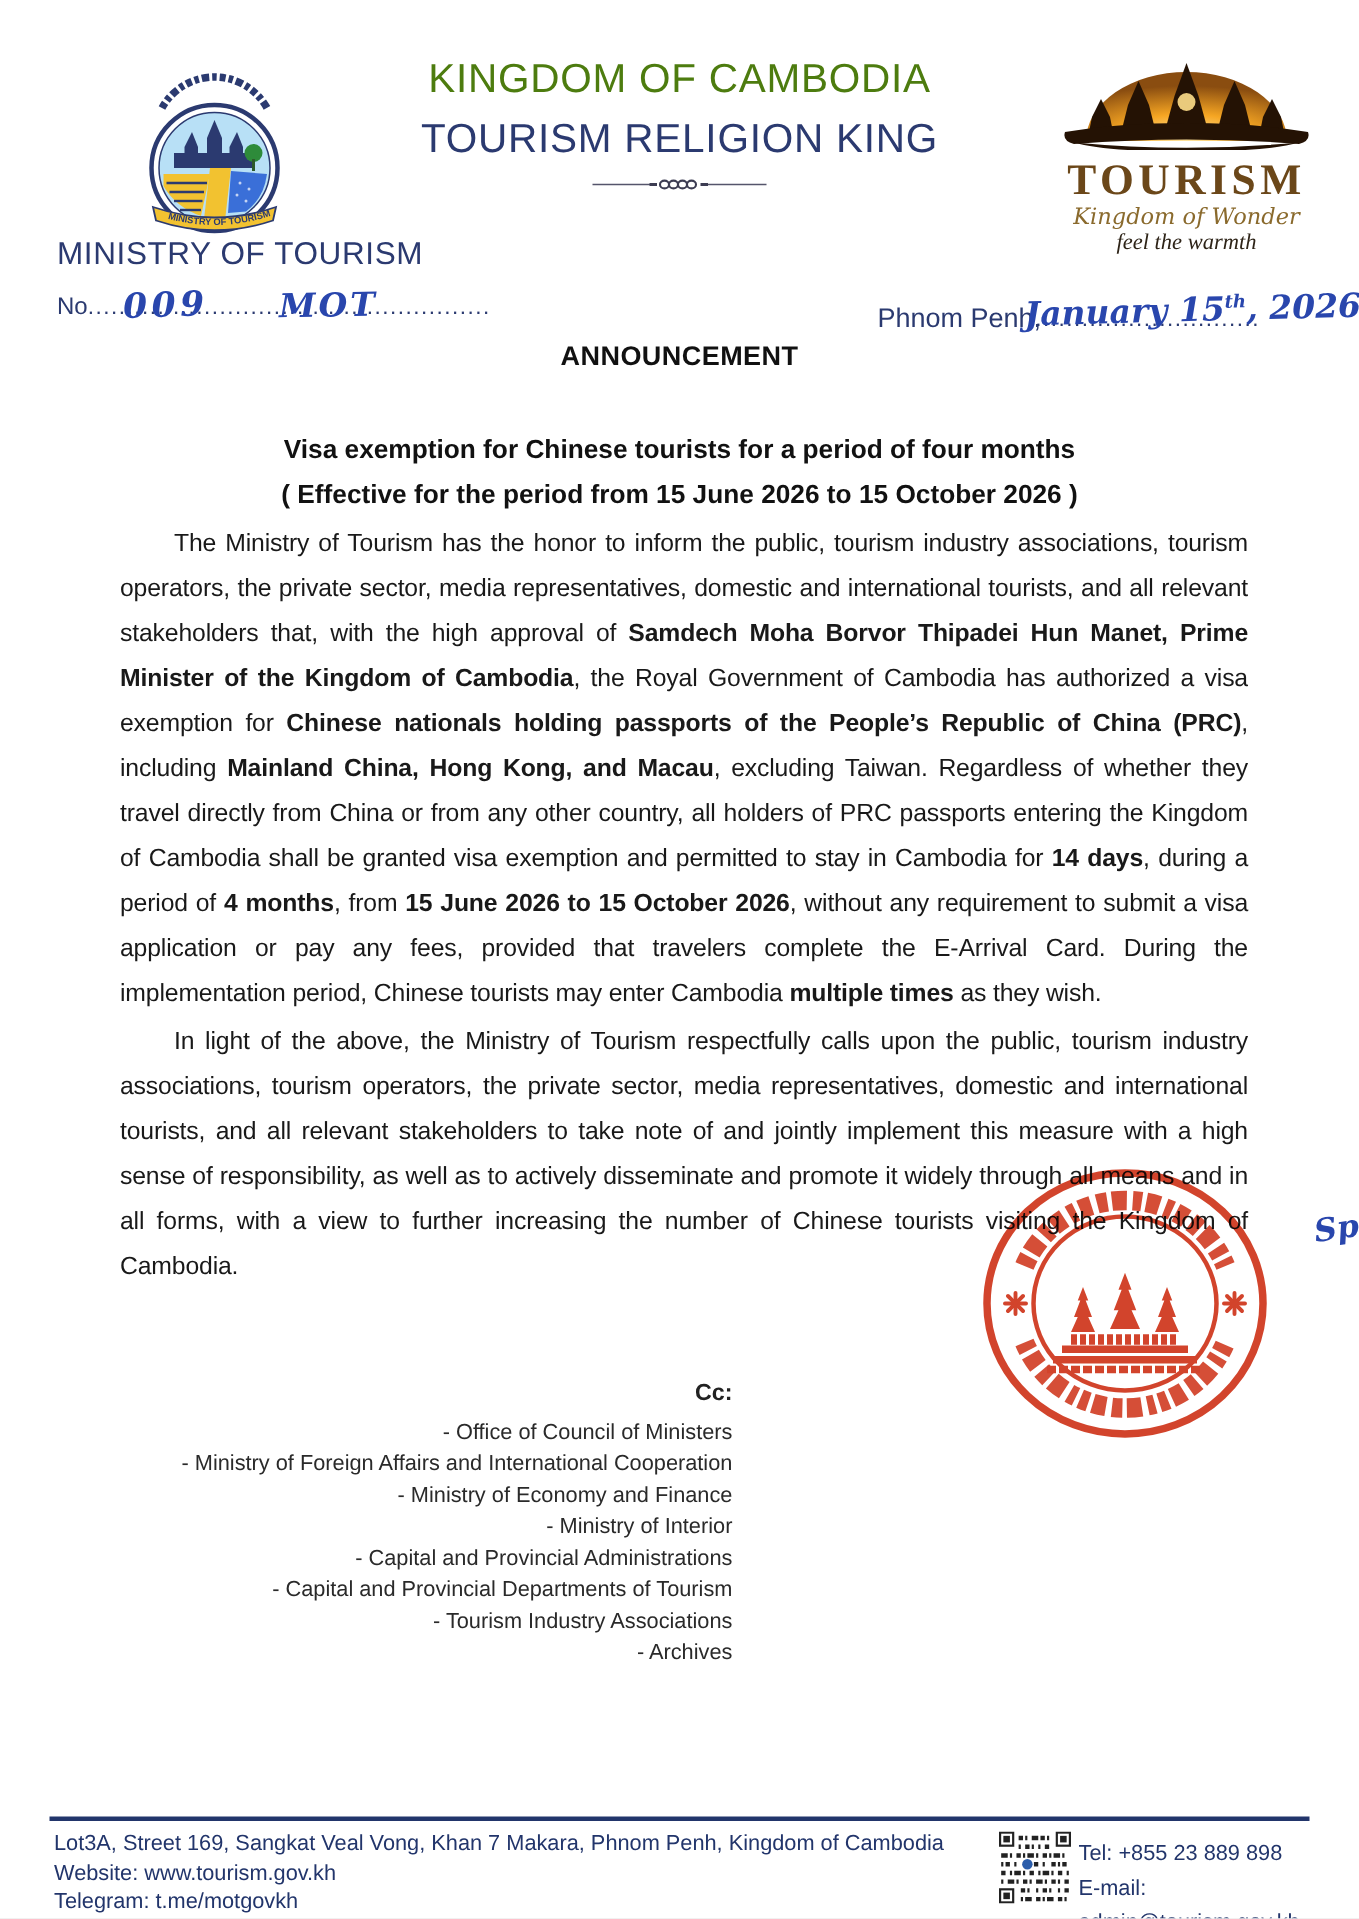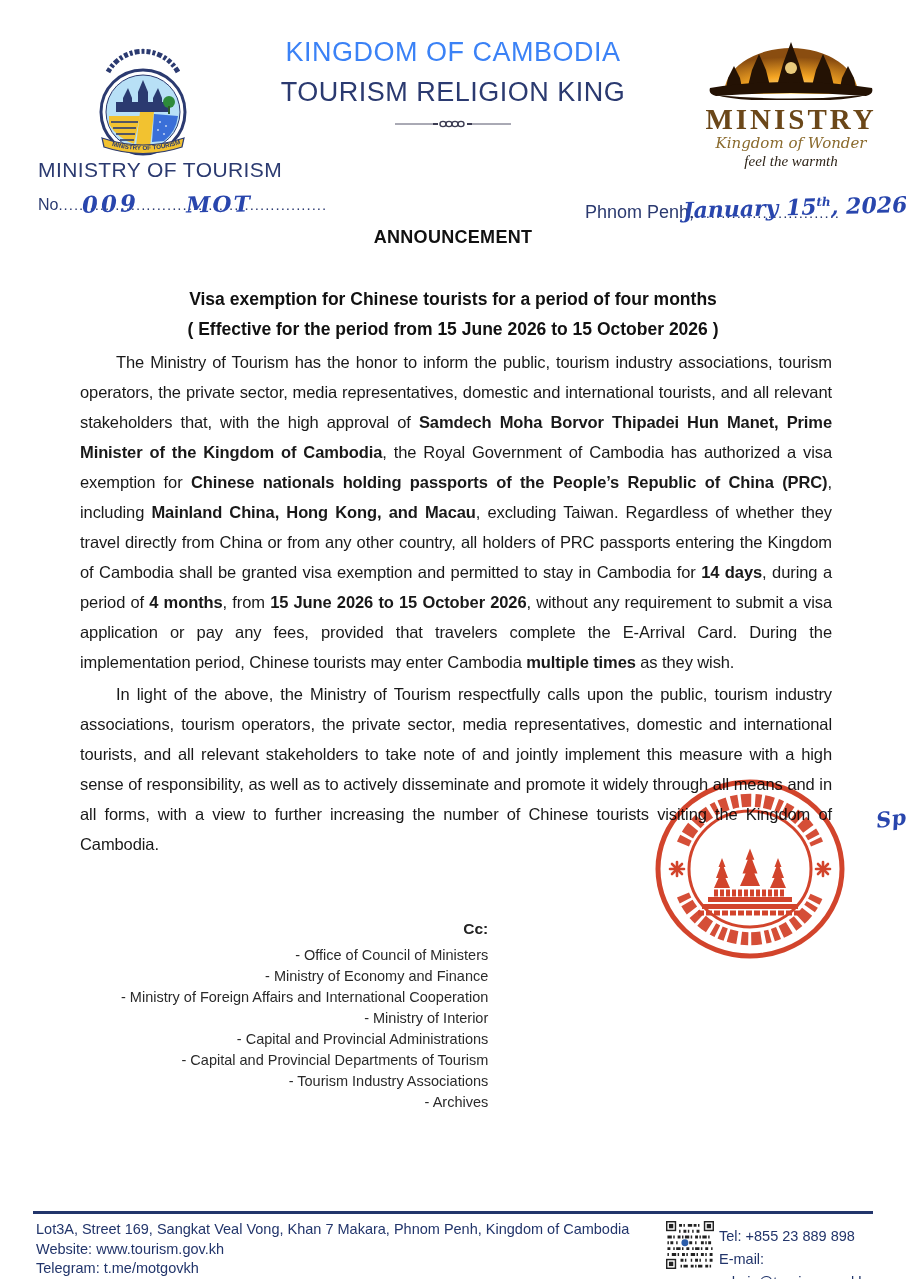--- a/index.html
+++ b/index.html
@@ -3,21 +3,21 @@
 <meta charset="utf-8">
 <style>
   html,body{margin:0;padding:0;background:#e8e8e8;}
   .page{
     position:relative;width:906px;height:1279px;background:#ffffff;
     margin:0 auto;overflow:hidden;
     font-family:"Liberation Sans",sans-serif;color:#1c1c1c;
   }
   
   .center-titles{position:absolute;left:0;top:32px;width:100%;text-align:center;}
-  .kingdom-title{font-size:27px;color:#3b82f6;letter-spacing:.5px;line-height:40px;}
+  .kingdom-title{font-size:27px;color:#4d7c0f;letter-spacing:.5px;line-height:40px;}
   .motto-title{font-size:27px;color:#2b3a70;letter-spacing:.5px;line-height:40px;}
   .divider-wrap{position:absolute;left:0;top:116px;width:100%;text-align:center;}
   .mot-logo{position:absolute;left:92px;top:46px;}
   .cam-logo{position:absolute;left:686px;top:38px;width:210px;text-align:center;}
   .cam-word{font-family:"Liberation Serif",serif;font-size:29px;font-weight:700;color:#6b4719;letter-spacing:3px;line-height:30px;}
   .cam-tag1{font-family:"DejaVu Serif",serif;font-style:italic;font-size:15px;color:#8a6a2d;line-height:18px;}
   .cam-tag2{font-family:"Liberation Serif",serif;font-style:italic;font-size:15px;color:#2e2418;line-height:19px;}
   .ministry-label{position:absolute;left:38px;top:158px;font-size:21px;color:#2b3a70;letter-spacing:.4px;}
   
   .no-line{position:absolute;left:38px;top:196px;width:260px;height:34px;font-size:16px;color:#2b3a70;}
@@ -140,21 +140,21 @@
         <polygon points="95,4 103,26 109,48 81,48 87,26"></polygon>
         <polygon points="63,16 70,32 74,48 52,48 56,32"></polygon>
         <polygon points="127,16 134,32 138,48 116,48 120,32"></polygon>
         <polygon points="38,28 44,40 46,50 30,50 32,40"></polygon>
         <polygon points="152,28 158,40 160,50 144,50 146,40"></polygon>
         <path d="M 14,50 Q 50,44 95,44 Q 140,44 176,50 Q 178,56 170,58 Q 95,52 20,58 Q 12,56 14,50 Z"></path>
         <path d="M 20,57 Q 95,64 170,57 Q 150,63 95,63 Q 40,63 20,57 Z"></path>
       </g>
       <circle cx="95" cy="30" r="6" fill="#ffdf8a" opacity=".9"></circle>
     </svg>
-    <div class="cam-word">MINISTRY</div>
+    <div class="cam-word">TOURISM</div>
     <div class="cam-tag1">Kingdom of Wonder</div>
     <div class="cam-tag2">feel the warmth</div>
   </div>
 
   <div class="ministry-label">MINISTRY OF TOURISM</div>
 
   <div class="no-line">
     <span>No</span><span class="dots">....................................................</span>
     <span class="hw hw-no1">009</span>
     <span class="hw hw-no2">MOT</span>
@@ -213,22 +213,22 @@
         <line x1="46" y1="135" x2="150" y2="135" stroke-width="5" stroke-dasharray="6 2"></line>
       </g>
     </svg>
   </div>
   <div class="hw sig-initials">Sp</div>
 
   <div class="cc-block">
     <div class="cc-label">Cc:</div>
     <div class="cc-items">
         <div class="cc-item">- Office of Council of Ministers</div>
+        <div class="cc-item">- Ministry of Foreign Affairs and International Cooperation</div>
         <div class="cc-item">- Ministry of Economy and Finance</div>
-        <div class="cc-item">- Ministry of Foreign Affairs and International Cooperation</div>
         <div class="cc-item">- Ministry of Interior</div>
         <div class="cc-item">- Capital and Provincial Administrations</div>
         <div class="cc-item">- Capital and Provincial Departments of Tourism</div>
         <div class="cc-item">- Tourism Industry Associations</div>
         <div class="cc-item">- Archives</div>
       </div>
   </div>
 
   <div class="footer-rule"></div>
   <div class="footer-left">

